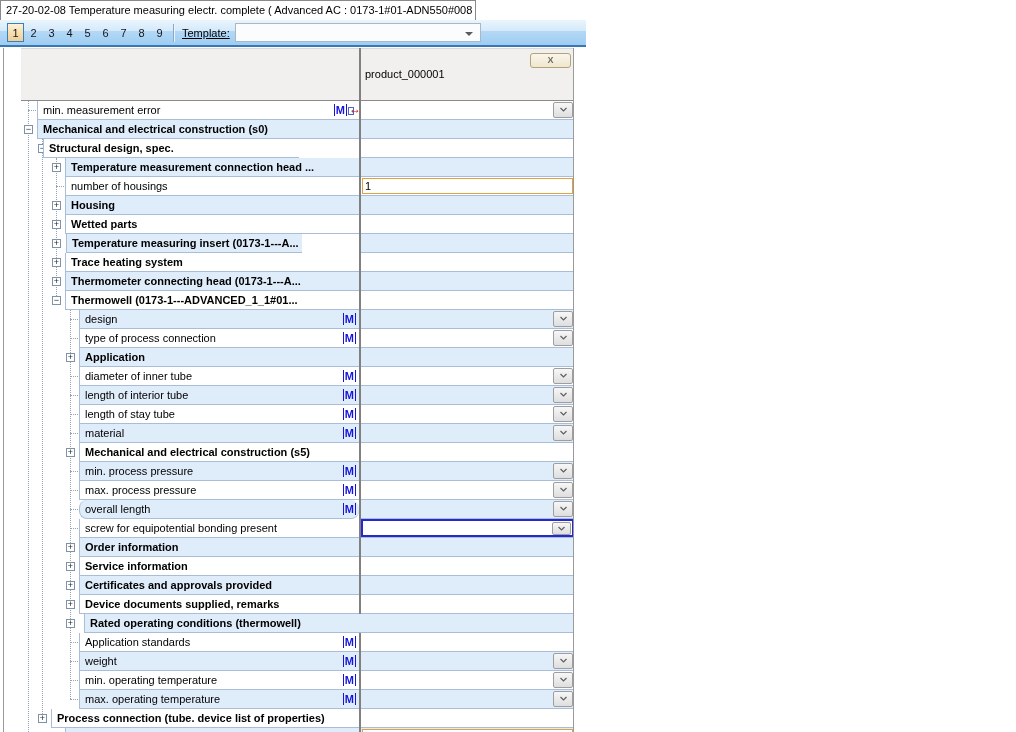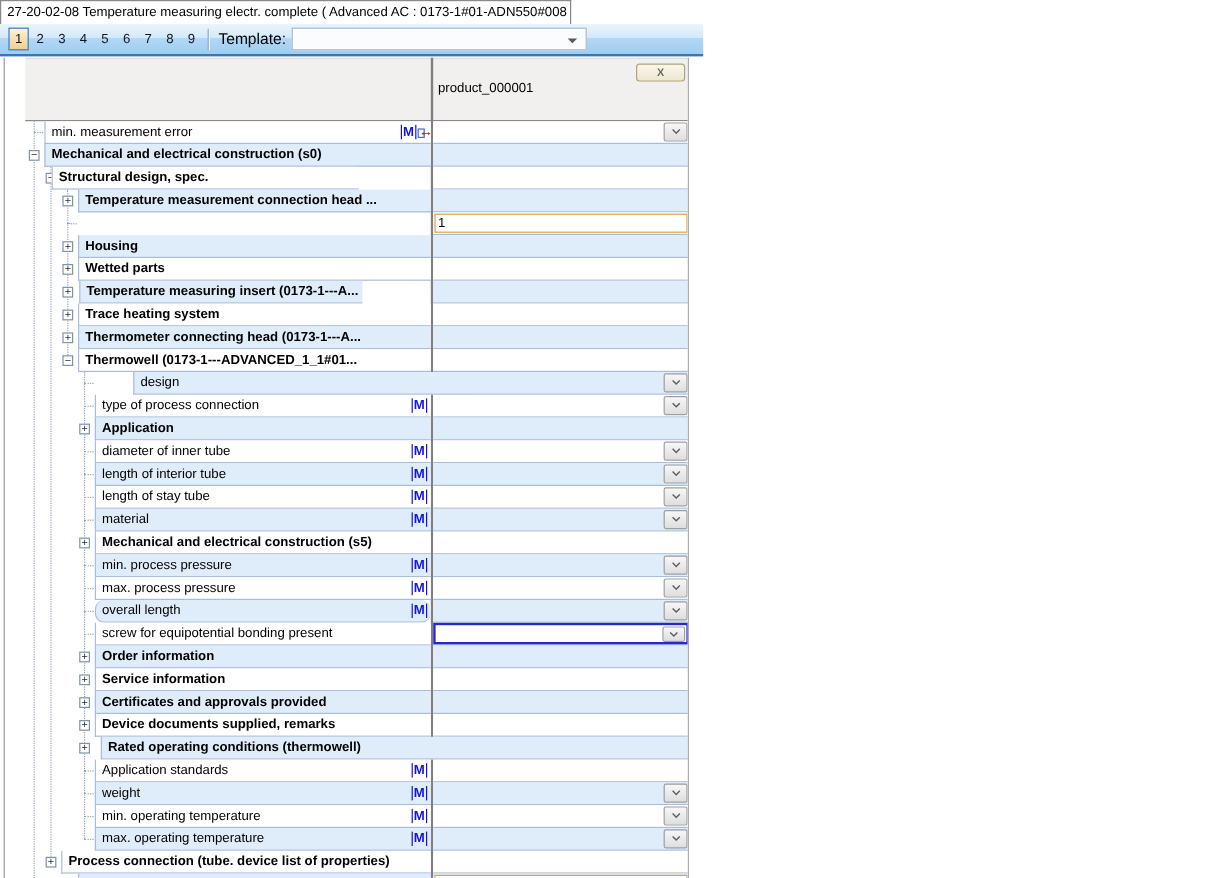--- a/index.html
+++ b/index.html
@@ -13,21 +13,21 @@
 
   
   .toolbar{position:absolute;left:0;top:20px;width:586px;height:27px;box-sizing:border-box;
     background:linear-gradient(#eaf5fd 0%,#d3e9fa 45%,#b3d8f5 46%,#9ecdf2 100%);
     border-bottom:2px solid #3a75b4;display:flex;align-items:center;padding-left:7px;}
   .page-btn{width:17px;height:19px;margin-right:1px;text-align:center;font-size:11px;color:#14141e;
     line-height:19px;border:1px solid transparent;box-sizing:border-box;cursor:default;}
   .page-btn.active{background:linear-gradient(#fdf3dc 0%,#f8dfae 50%,#eecf96 100%);
     border:1px solid #3a7ebf;}
   .tb-sep{width:1px;height:18px;background:#89a9c9;border-right:1px solid #e9f4fc;margin:0 5px 0 4px;}
-  .tpl-label{font-size:13px;color:#000;margin:0 5px 0 2px;}
+  .tpl-label{font-size:11px;color:#000;margin:0 5px 0 2px;text-decoration:underline;}
   .tpl-combo{position:relative;width:246px;height:19px;background:#fbfcfd;border:1px solid #a9b8c6;
     box-sizing:border-box;}
   .tpl-combo .val{font-size:11px;line-height:17px;padding-left:3px;color:#000;}
   .tpl-arrow{position:absolute;right:7px;top:8px;width:0;height:0;
     border-left:4px solid transparent;border-right:4px solid transparent;border-top:4px solid #5a5a5a;}
 
   
   .grid{position:absolute;left:3px;top:48px;width:571px;height:684px;box-sizing:border-box;
     border-left:1px solid #9a9a9a;border-right:1px solid #9a9a9a;background:#fff;overflow:hidden;}
   .grid-header{position:absolute;left:0;top:0;width:570px;height:53px;}
@@ -149,20 +149,21 @@
           <div class="cell-label group" style="left: 39px; width: 256px;"><span>Structural design, spec.</span></div>
           <div class="cell-prod"></div>
         </div>
         <div class="row alt" style="top: 57px;">
           <div class="ebox" style="left: 48px;">+</div>
           <div class="cell-label group" style="left: 61px; width: 294px;"><span>Temperature measurement connection head ...</span></div>
           <div class="cell-prod"></div>
         </div>
         <div class="row" style="top: 76px;">
           <div class="stub" style="left: 52px;"></div>
+          <div class="cell-label" style="left: 61px; width: 294px;"><span>number of housings</span></div>
           <div class="cell-prod">
             <div class="val-input">1</div>
           </div>
         </div>
         <div class="row alt" style="top: 95px;">
           <div class="ebox" style="left: 48px;">+</div>
           <div class="cell-label group" style="left: 61px; width: 294px;"><span>Housing</span></div>
           <div class="cell-prod"></div>
         </div>
         <div class="row" style="top: 114px;">
@@ -185,21 +186,21 @@
           <div class="cell-label group" style="left: 61px; width: 294px;"><span>Thermometer connecting head (0173-1---A...</span></div>
           <div class="cell-prod"></div>
         </div>
         <div class="row" style="top: 190px;">
           <div class="ebox" style="left: 48px;">−</div>
           <div class="cell-label group" style="left: 61px; width: 294px;"><span>Thermowell (0173-1---ADVANCED_1_1#01...</span></div>
           <div class="cell-prod"></div>
         </div>
         <div class="row alt" style="top: 209px;">
           <div class="stub" style="left: 66px;"></div>
-          <div class="cell-label" style="left: 75px; width: 280px; margin-left: 32px;"><span>design</span><span class="m-icon">
+          <div class="cell-label" style="left: 75px; width: 280px;"><span>design</span><span class="m-icon">
               <span class="m-bar"></span>
               <span class="m-m">M</span>
               <span class="m-bar"></span>
             </span></div>
           <div class="cell-prod">
             <span class="combo-btn">
               <svg width="9" height="6" viewBox="0 0 9 6">
                 <path d="M1.5 1 L4.5 4 L7.5 1" stroke="#5f5f5f" stroke-width="1.2" fill="none"></path>
               </svg>
             </span>

